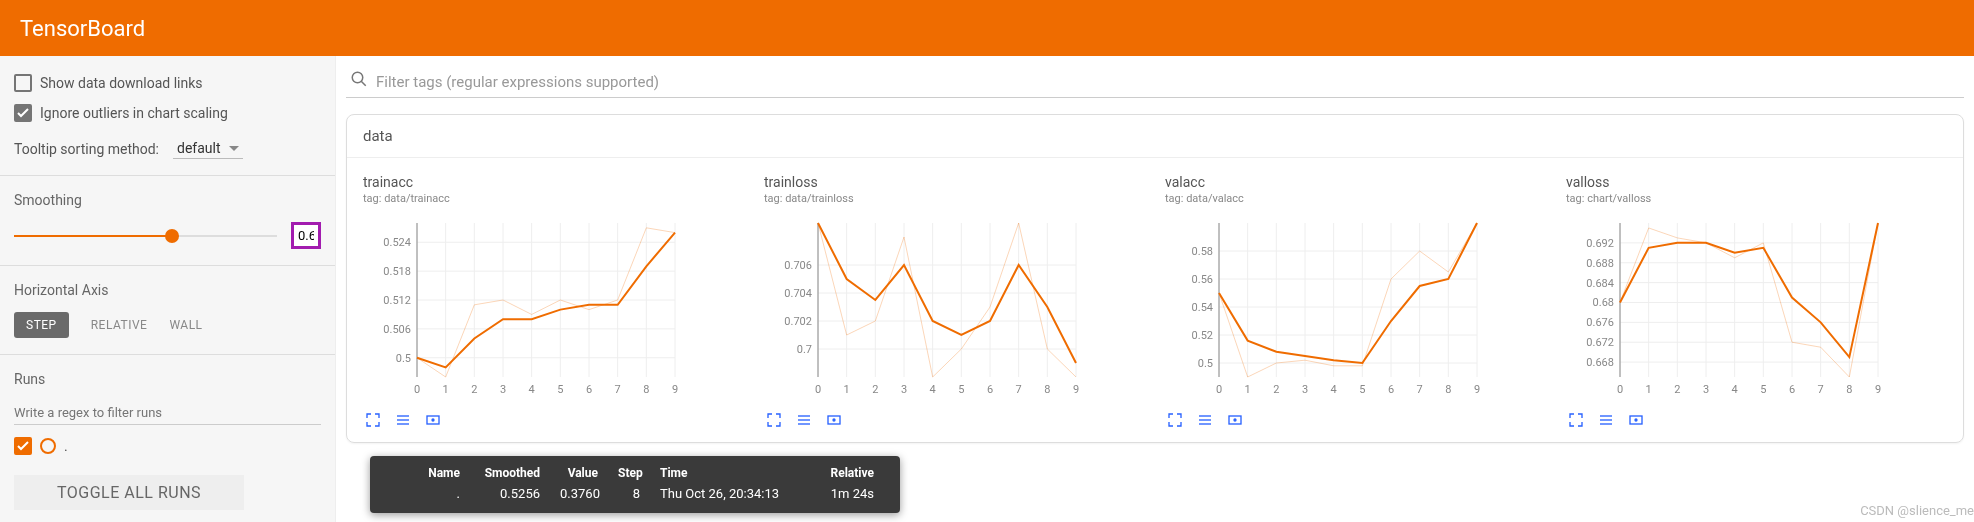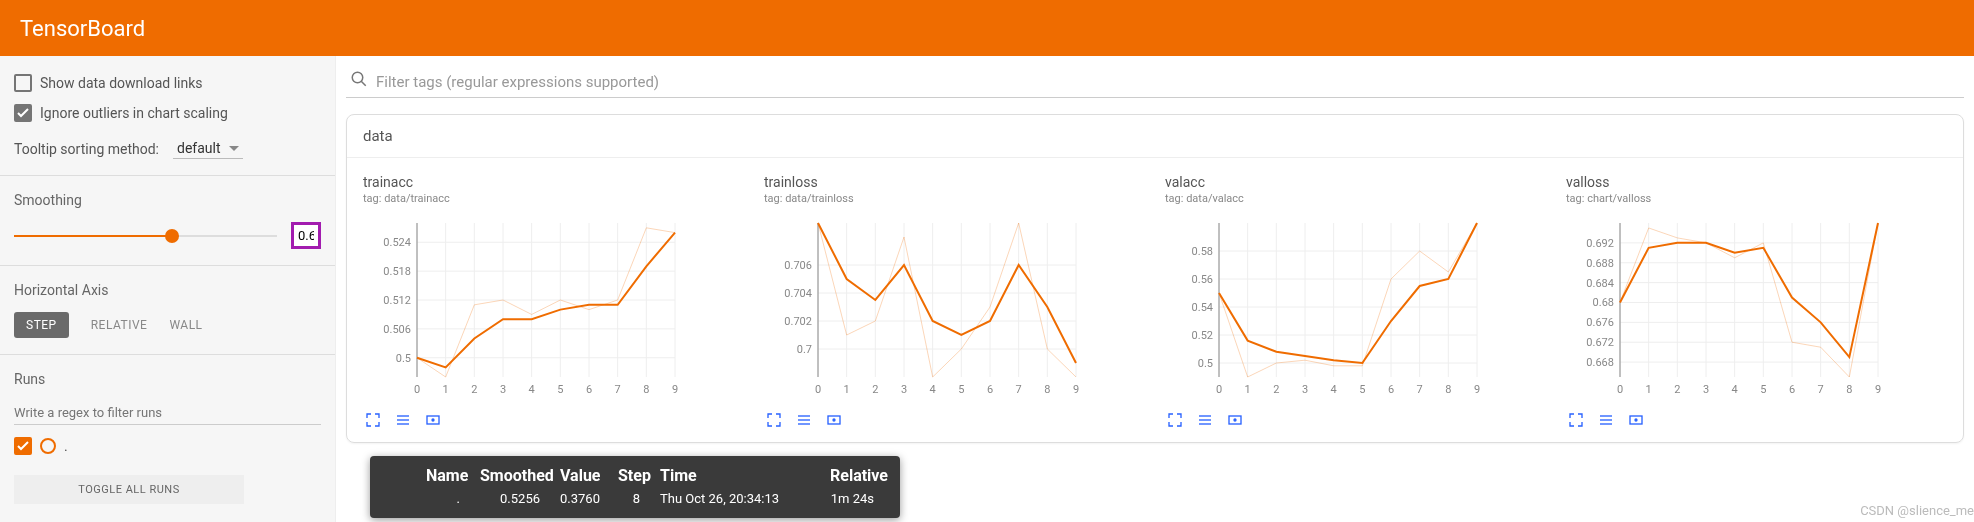--- a/index.html
+++ b/index.html
@@ -25,38 +25,38 @@
 .sliderrow{display:flex;align-items:center;gap:14px}
 .slider{flex:1;position:relative;height:20px}
 .slider .track{position:absolute;top:9px;left:0;right:0;height:2px;background:#ddd}
 .slider .fill{position:absolute;top:9px;left:0;height:2px;background:#ef6c00}
 .slider .thumb{position:absolute;top:3px;width:14px;height:14px;border-radius:50%;background:#ef6c00}
 .numbox{width:30px;border:3px solid #a21caf;padding:3px 4px;font-size:13px;text-align:left}
 .btnrow{display:flex;gap:22px;align-items:center;margin-top:10px}
 .pill{background:#6a6a6a;color:#fff;padding:6px 12px;border-radius:3px;font-size:12px;letter-spacing:.5px;cursor:pointer}
 .axislabel{color:#888;font-size:12px;cursor:pointer;letter-spacing:.5px}
 .filterinput{border:none;border-bottom:1px solid #ccc;width:100%;font-size:13px;padding:4px 0;background:transparent}
-.togglebtn{width:230px;background:#eee;color:#666;text-align:center;padding:8px 0;font-size:11px;letter-spacing:.5px;margin-top:20px;cursor:pointer}
+.togglebtn{width:230px;background:#eee;color:#666;text-align:center;padding:8px 0;font-size:16px;letter-spacing:.5px;margin-top:20px;cursor:pointer}
 .radio{width:16px;height:16px;border:2px solid #ef6c00;border-radius:50%;display:inline-block}
 .main{flex:1;padding:14px 10px 0 10px;overflow:hidden}
 .searchrow{display:flex;align-items:flex-end;border-bottom:1px solid #ccc;padding:0 0 6px 4px;margin-bottom:16px;gap:8px}
 .searchrow input{border:none;outline:none;font-size:15px;color:#333;flex:1}
 .searchrow input::placeholder{color:#999}
 .card{border:1px solid #ddd;border-radius:8px;box-shadow:0 1px 2px rgba(0,0,0,.05)}
 .grouptitle{padding:12px 16px;font-size:15px;color:#555;border-bottom:1px solid #eee}
 .charts{display:flex;gap:0;padding:8px 6px 10px}
 .chartcell{flex:1;padding:8px 10px 4px;min-width:0}
 .ctitle{font-size:14px;color:#555}
 .ctag{font-size:11px;color:#888;margin-top:2px;margin-bottom:6px}
 .plot{margin-top:6px}
 .cardactions{display:flex;gap:10px;margin-top:8px}
 .ibtn{color:#2962ff;cursor:pointer;display:inline-flex}
 .ibtn svg{width:20px;height:16px}
 .tooltip{position:absolute;left:370px;top:456px;background:#3a3a3a;color:#fff;border-radius:4px;padding:10px 16px 12px;font-size:13px;box-shadow:0 2px 8px rgba(0,0,0,.4);min-width:460px}
-.tt-head{display:flex;font-weight:700;font-size:16px;margin-bottom:6px}
+.tt-head{display:flex;font-weight:700;font-size:12px;margin-bottom:6px}
 .tt-row{display:flex;align-items:center}
 .tt-col{padding:0 10px}
 .tt-dot{width:12px;height:12px;background:#ef6c00;border-radius:50%;margin-right:8px}
 .watermark{position:absolute;right:0;bottom:4px;color:#bbb;font-size:13px}
 svg text{font-size:11px;fill:#888}
 .gridln{stroke:#eee;stroke-width:1}
 .axisln{stroke:#888;stroke-width:1}
 .series-smooth{stroke:#ef6c00;stroke-width:2;fill:none}
 .series-raw{stroke:#ef6c00;stroke-width:1;fill:none;opacity:.28}
 </style>

